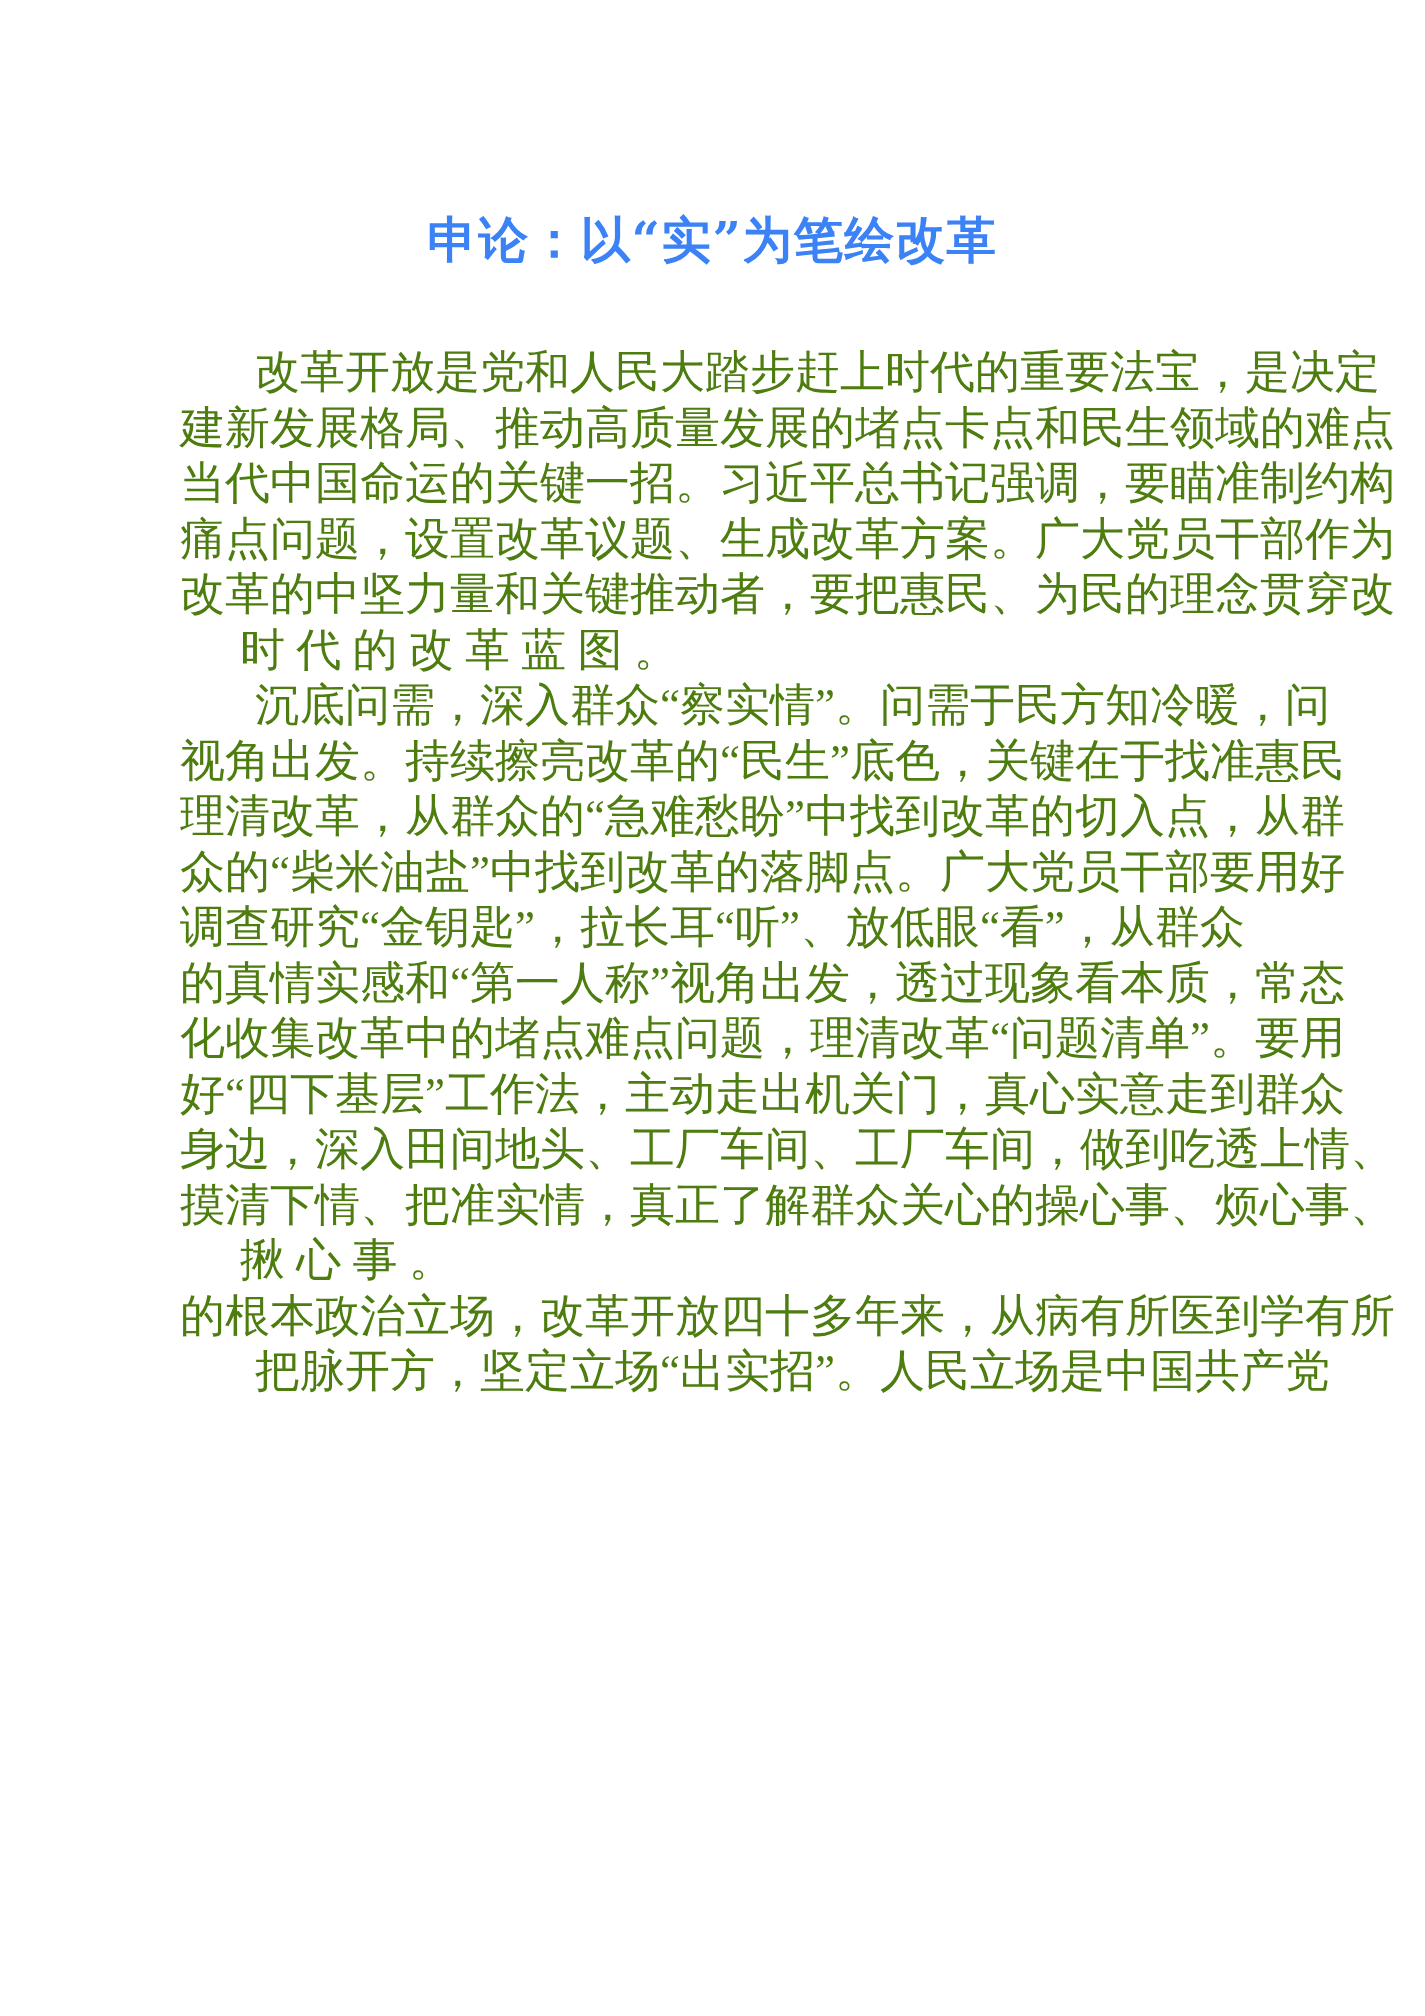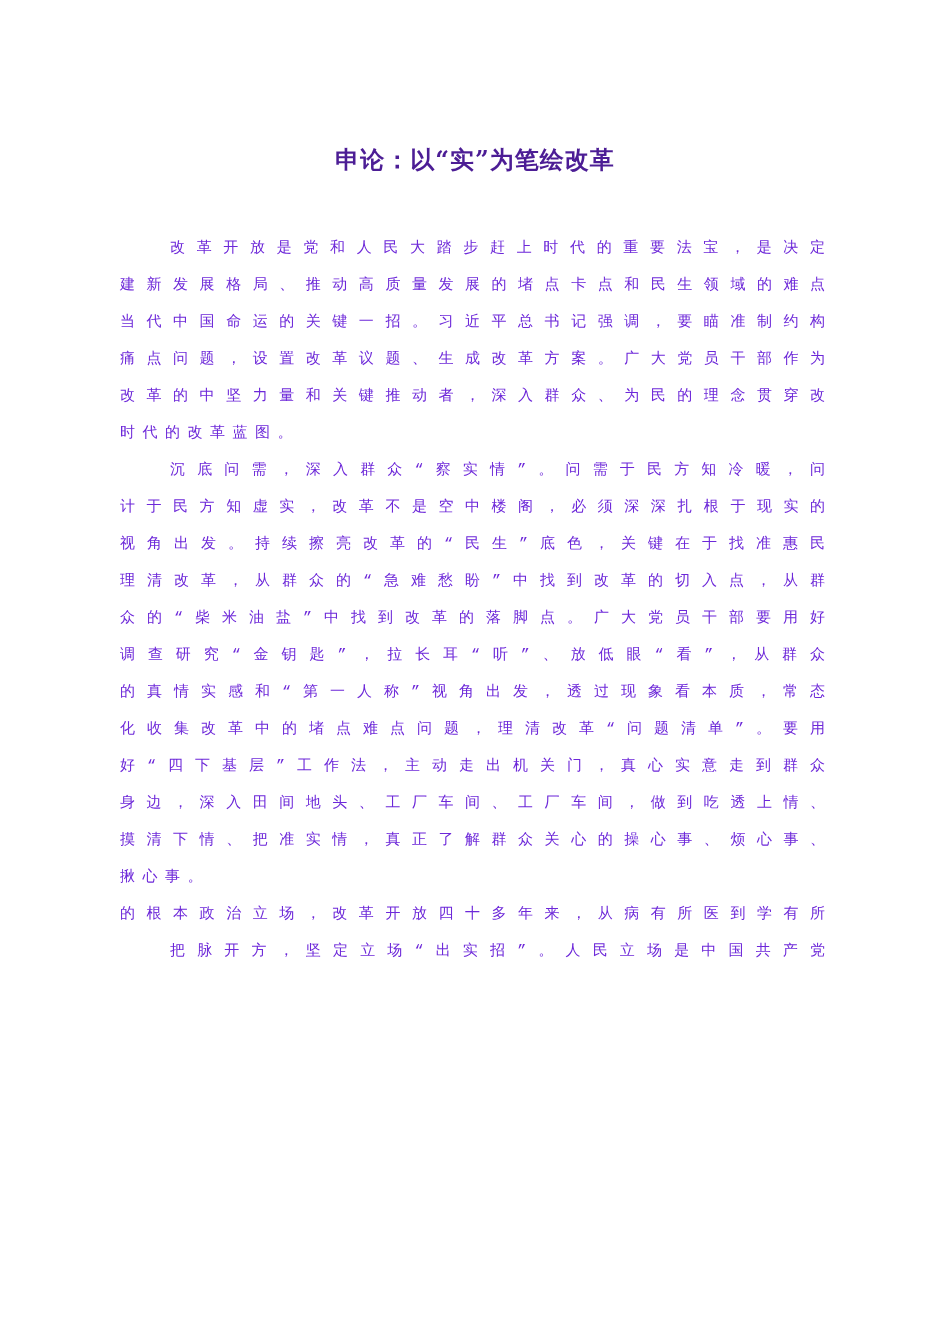--- a/index.html
+++ b/index.html
@@ -22,70 +22,70 @@
       background: #ffffff;
     }
     .title {
       position: absolute;
       left: 0;
       top: 136px;
       width: 950px;
       text-align: center;
       font-family: "DejaVu Serif", "Liberation Serif", serif;
       font-weight: bold;
-      font-size: 24px;
+      font-size: 33px;
       line-height: 48px;
       letter-spacing: 1px;
-      color: #4c1d95;
+      color: #3b82f6;
     }
     .body-text {
       position: absolute;
       left: 120px;
       top: 230px;
       width: 705px;
     }
     .line {
       display: block;
       height: 37px;
       line-height: 37px;
-      font-family: Liberation Mono, monospace;
-      font-size: 15px;
+      font-family: Liberation Serif, serif;
+      font-size: 30px;
       white-space: nowrap;
       text-align: justify;
       text-align-last: justify;
-      color: #6d28d9;
+      color: #4d7c0f;
     }
     .line.last {
       text-align-last: left;
       letter-spacing: 7.5px;
+      margin-left: 40px;
     }
     .line.indent {
       padding-left: 50px;
     }
   </style>
 </head>
 <body>
 
 <div class="page">
   <h1 class="title" style="margin:0;">申论：以“实”为笔绘改革</h1>
 
   <div class="body-text">
 
     <div>
       <span class="line indent">改革开放是党和人民大踏步赶上时代的重要法宝，是决定</span>
       <span class="line">建新发展格局、推动高质量发展的堵点卡点和民生领域的难点</span>
       <span class="line">当代中国命运的关键一招。习近平总书记强调，要瞄准制约构</span>
       <span class="line">痛点问题，设置改革议题、生成改革方案。广大党员干部作为</span>
-      <span class="line">改革的中坚力量和关键推动者，深入群众、为民的理念贯穿改</span>
+      <span class="line">改革的中坚力量和关键推动者，要把惠民、为民的理念贯穿改</span>
       <span class="line last">时代的改革蓝图。</span>
     </div>
 
     <div>
       <span class="line indent">沉底问需，深入群众“察实情”。问需于民方知冷暖，问</span>
-      <span class="line">计于民方知虚实，改革不是空中楼阁，必须深深扎根于现实的</span>
       <span class="line">视角出发。持续擦亮改革的“民生”底色，关键在于找准惠民</span>
       <span class="line">理清改革，从群众的“急难愁盼”中找到改革的切入点，从群</span>
       <span class="line">众的“柴米油盐”中找到改革的落脚点。广大党员干部要用好</span>
       <span class="line">调查研究“金钥匙”，拉长耳“听”、放低眼“看”，从群众</span>
       <span class="line">的真情实感和“第一人称”视角出发，透过现象看本质，常态</span>
       <span class="line">化收集改革中的堵点难点问题，理清改革“问题清单”。要用</span>
       <span class="line">好“四下基层”工作法，主动走出机关门，真心实意走到群众</span>
       <span class="line">身边，深入田间地头、工厂车间、工厂车间，做到吃透上情、</span>
       <span class="line">摸清下情、把准实情，真正了解群众关心的操心事、烦心事、</span>
       <span class="line last">揪心事。</span>

